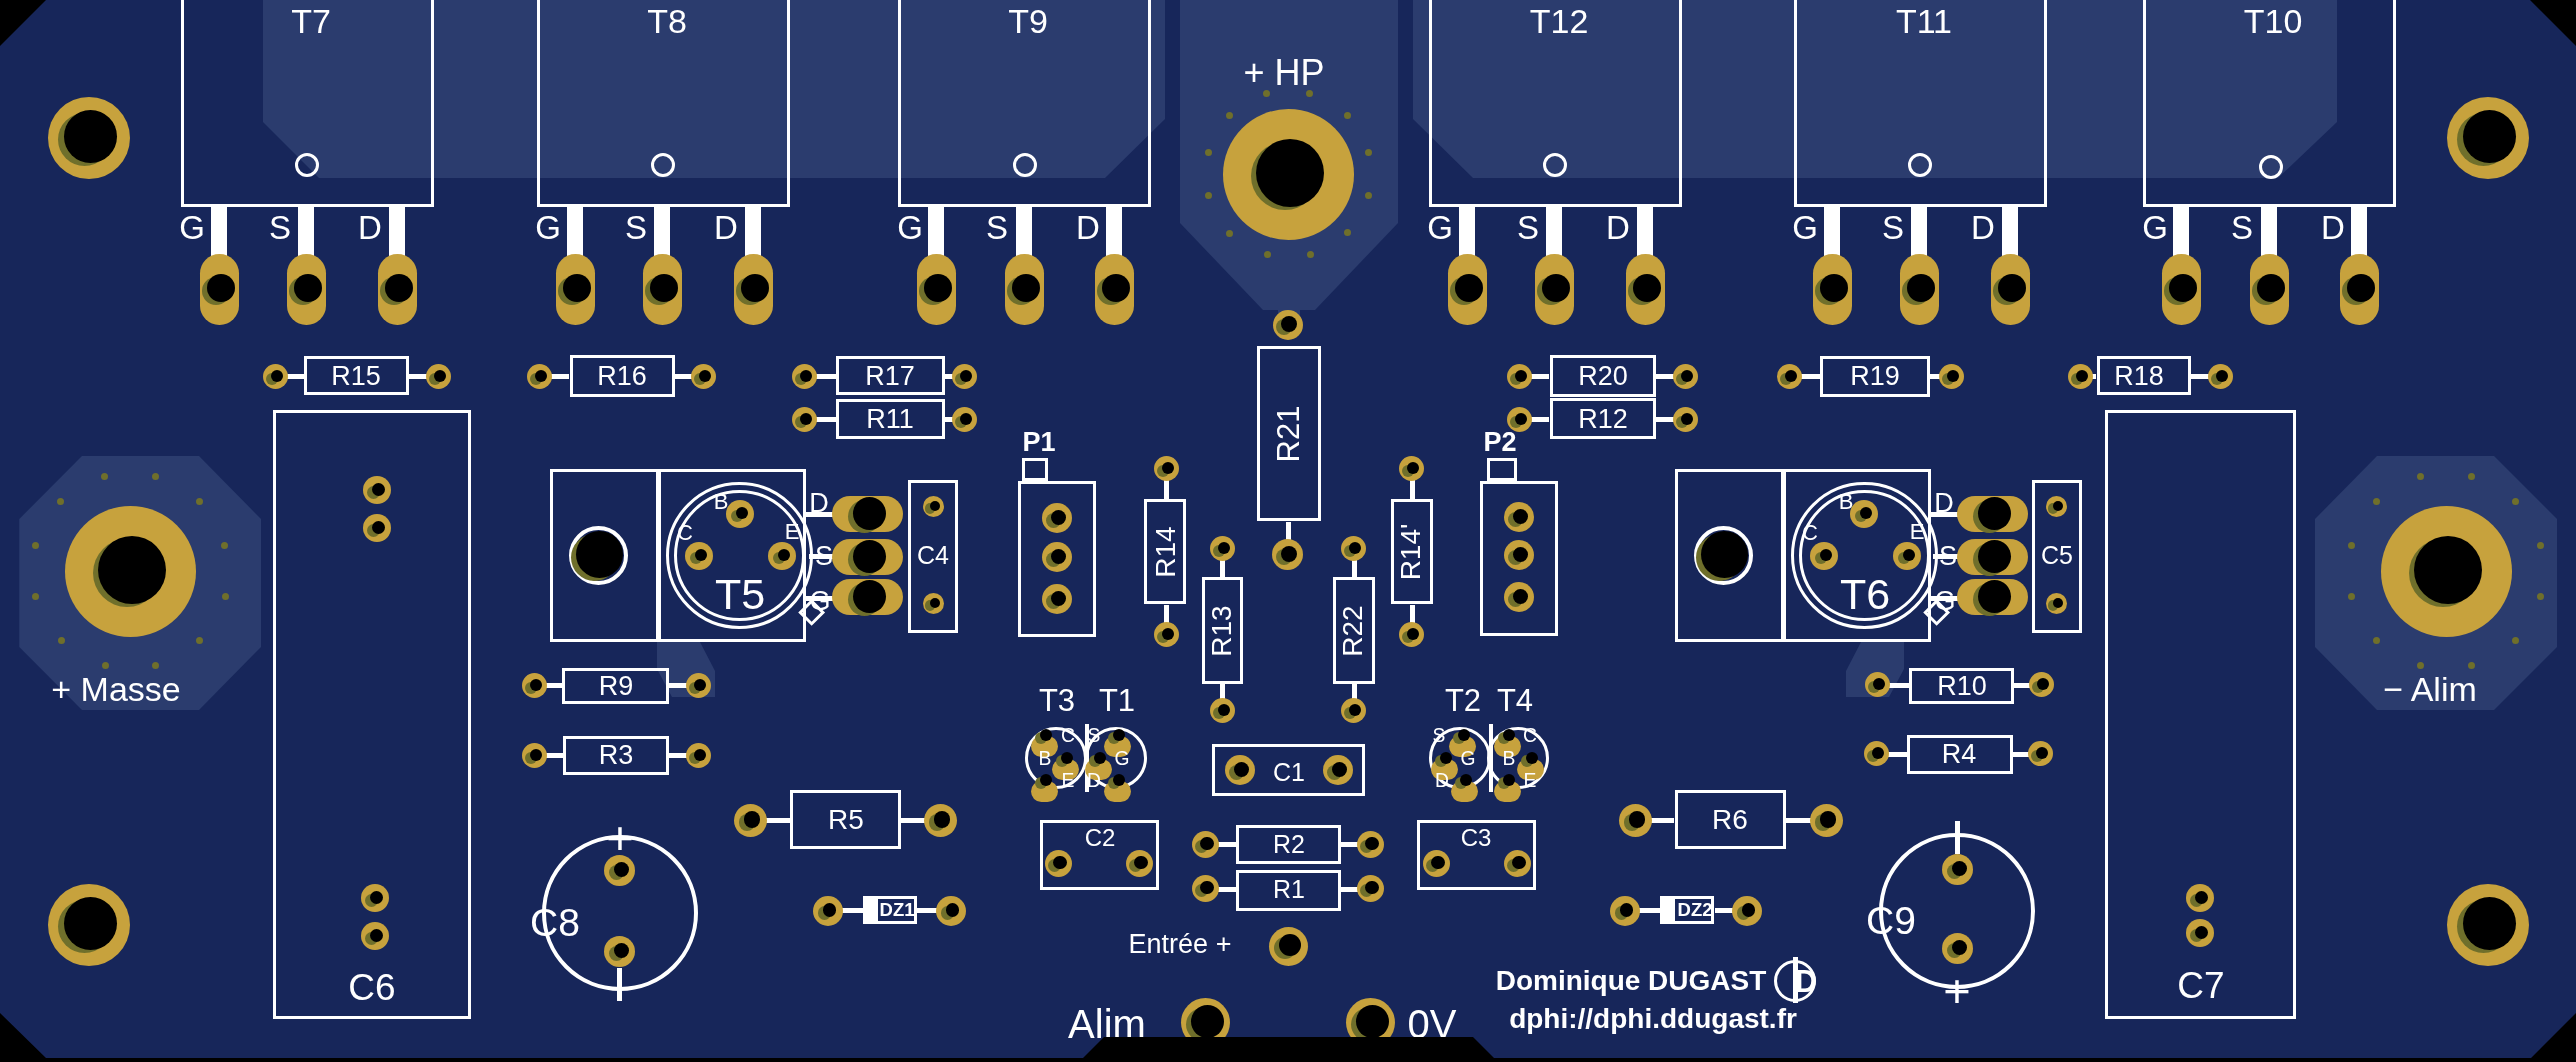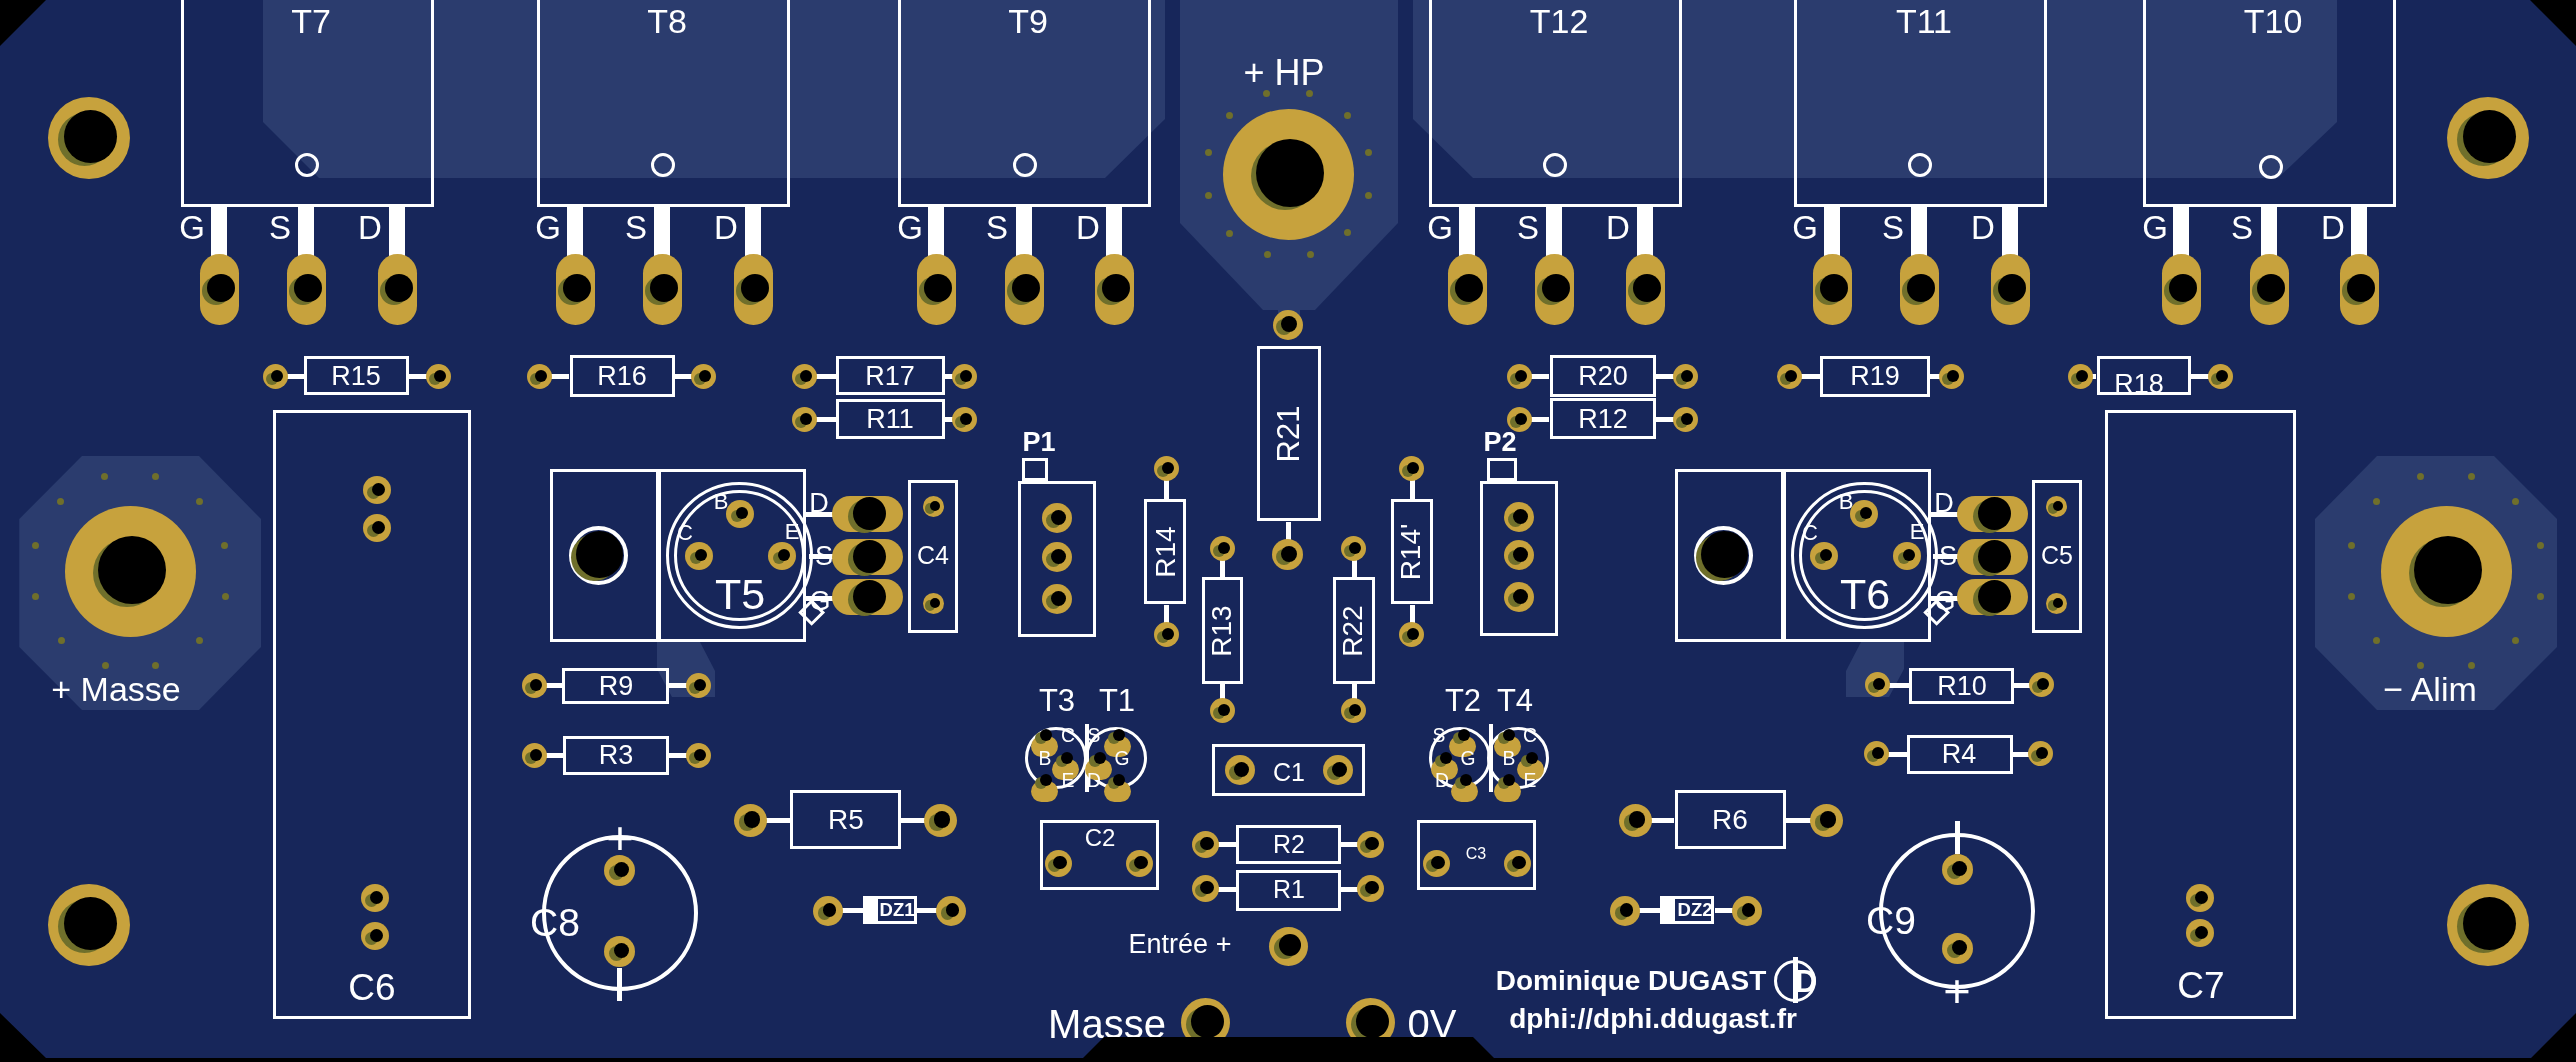--- a/index.html
+++ b/index.html
@@ -724,21 +724,21 @@
     <div style="position: absolute; left: 1284px; top: 73px; color: rgb(255, 255, 255); font-size: 36px; font-weight: 400; line-height: 1; white-space: nowrap; transform: translate(-50%, -50%);">+ HP</div>
     <div style="position: absolute; left: 116px; top: 689px; color: rgb(255, 255, 255); font-size: 34px; font-weight: 400; line-height: 1; white-space: nowrap; transform: translate(-50%, -50%);">+ Masse</div>
     <div style="position: absolute; left: 2430px; top: 689px; color: rgb(255, 255, 255); font-size: 34px; font-weight: 400; line-height: 1; white-space: nowrap; transform: translate(-50%, -50%);">− Alim</div>
     <div style="position: absolute; left: 356px; top: 376px; color: rgb(255, 255, 255); font-size: 27px; font-weight: 400; line-height: 1; white-space: nowrap; transform: translate(-50%, -50%);">R15</div>
     <div style="position: absolute; left: 622px; top: 376px; color: rgb(255, 255, 255); font-size: 27px; font-weight: 400; line-height: 1; white-space: nowrap; transform: translate(-50%, -50%);">R16</div>
     <div style="position: absolute; left: 890px; top: 376px; color: rgb(255, 255, 255); font-size: 27px; font-weight: 400; line-height: 1; white-space: nowrap; transform: translate(-50%, -50%);">R17</div>
     <div style="position: absolute; left: 890px; top: 419px; color: rgb(255, 255, 255); font-size: 27px; font-weight: 400; line-height: 1; white-space: nowrap; transform: translate(-50%, -50%);">R11</div>
     <div style="position: absolute; left: 1603px; top: 376px; color: rgb(255, 255, 255); font-size: 27px; font-weight: 400; line-height: 1; white-space: nowrap; transform: translate(-50%, -50%);">R20</div>
     <div style="position: absolute; left: 1603px; top: 419px; color: rgb(255, 255, 255); font-size: 27px; font-weight: 400; line-height: 1; white-space: nowrap; transform: translate(-50%, -50%);">R12</div>
     <div style="position: absolute; left: 1875px; top: 376px; color: rgb(255, 255, 255); font-size: 27px; font-weight: 400; line-height: 1; white-space: nowrap; transform: translate(-50%, -50%);">R19</div>
-    <div style="position: absolute; left: 2139px; top: 376px; color: rgb(255, 255, 255); font-size: 27px; font-weight: 400; line-height: 1; white-space: nowrap; transform: translate(-50%, -50%); margin-top: 8px;">R18</div>
+    <div style="position: absolute; left: 2139px; top: 376px; color: rgb(255, 255, 255); font-size: 27px; font-weight: 400; line-height: 1; white-space: nowrap; transform: translate(-50%, -50%);">R18</div>
     <div style="position: absolute; left: 1039px; top: 442px; color: rgb(255, 255, 255); font-size: 27px; font-weight: 600; line-height: 1; white-space: nowrap; transform: translate(-50%, -50%);">P1</div>
     <div style="position: absolute; left: 1500px; top: 442px; color: rgb(255, 255, 255); font-size: 27px; font-weight: 600; line-height: 1; white-space: nowrap; transform: translate(-50%, -50%);">P2</div>
     <div style="position: absolute; left: 1166px; top: 552px; color: rgb(255, 255, 255); font-size: 28px; font-weight: 400; line-height: 1; white-space: nowrap; transform: translate(-50%, -50%) rotate(-90deg);">R14</div>
     <div style="position: absolute; left: 1222px; top: 631px; color: rgb(255, 255, 255); font-size: 28px; font-weight: 400; line-height: 1; white-space: nowrap; transform: translate(-50%, -50%) rotate(-90deg);">R13</div>
     <div style="position: absolute; left: 1353px; top: 631px; color: rgb(255, 255, 255); font-size: 28px; font-weight: 400; line-height: 1; white-space: nowrap; transform: translate(-50%, -50%) rotate(-90deg);">R22</div>
     <div style="position: absolute; left: 1411px; top: 552px; color: rgb(255, 255, 255); font-size: 28px; font-weight: 400; line-height: 1; white-space: nowrap; transform: translate(-50%, -50%) rotate(-90deg);">R14'</div>
     <div style="position: absolute; left: 1288px; top: 434px; color: rgb(255, 255, 255); font-size: 31px; font-weight: 400; line-height: 1; white-space: nowrap; transform: translate(-50%, -50%) rotate(-90deg);">R21</div>
     <div style="position: absolute; left: 740px; top: 594px; color: rgb(255, 255, 255); font-size: 43px; font-weight: 400; line-height: 1; white-space: nowrap; transform: translate(-50%, -50%);">T5</div>
     <div style="position: absolute; left: 721px; top: 502px; color: rgb(255, 255, 255); font-size: 22px; font-weight: 400; line-height: 1; white-space: nowrap; transform: translate(-50%, -50%);">B</div>
     <div style="position: absolute; left: 685px; top: 533px; color: rgb(255, 255, 255); font-size: 22px; font-weight: 400; line-height: 1; white-space: nowrap; transform: translate(-50%, -50%);">C</div>
@@ -770,33 +770,33 @@
     <div style="position: absolute; left: 1122px; top: 759px; color: rgb(255, 255, 255); font-size: 19.3px; font-weight: 400; line-height: 1; white-space: nowrap; transform: translate(-50%, -50%);">G</div>
     <div style="position: absolute; left: 1094px; top: 781px; color: rgb(255, 255, 255); font-size: 19.3px; font-weight: 400; line-height: 1; white-space: nowrap; transform: translate(-50%, -50%);">D</div>
     <div style="position: absolute; left: 1439px; top: 736px; color: rgb(255, 255, 255); font-size: 19.3px; font-weight: 400; line-height: 1; white-space: nowrap; transform: translate(-50%, -50%);">S</div>
     <div style="position: absolute; left: 1468px; top: 759px; color: rgb(255, 255, 255); font-size: 19.3px; font-weight: 400; line-height: 1; white-space: nowrap; transform: translate(-50%, -50%);">G</div>
     <div style="position: absolute; left: 1442px; top: 781px; color: rgb(255, 255, 255); font-size: 19.3px; font-weight: 400; line-height: 1; white-space: nowrap; transform: translate(-50%, -50%);">D</div>
     <div style="position: absolute; left: 1530px; top: 736px; color: rgb(255, 255, 255); font-size: 19.3px; font-weight: 400; line-height: 1; white-space: nowrap; transform: translate(-50%, -50%);">C</div>
     <div style="position: absolute; left: 1509px; top: 759px; color: rgb(255, 255, 255); font-size: 19.3px; font-weight: 400; line-height: 1; white-space: nowrap; transform: translate(-50%, -50%);">B</div>
     <div style="position: absolute; left: 1530px; top: 781px; color: rgb(255, 255, 255); font-size: 19.3px; font-weight: 400; line-height: 1; white-space: nowrap; transform: translate(-50%, -50%);">E</div>
     <div style="position: absolute; left: 1289px; top: 772px; color: rgb(255, 255, 255); font-size: 25px; font-weight: 400; line-height: 1; white-space: nowrap; transform: translate(-50%, -50%);">C1</div>
     <div style="position: absolute; left: 1100px; top: 838px; color: rgb(255, 255, 255); font-size: 24px; font-weight: 400; line-height: 1; white-space: nowrap; transform: translate(-50%, -50%);">C2</div>
-    <div style="position: absolute; left: 1476px; top: 838px; color: rgb(255, 255, 255); font-size: 16px; font-weight: 400; line-height: 1; white-space: nowrap; transform: translate(-50%, -50%); margin-top: 16px;">C3</div>
+    <div style="position: absolute; left: 1476px; top: 838px; color: rgb(255, 255, 255); font-size: 24px; font-weight: 400; line-height: 1; white-space: nowrap; transform: translate(-50%, -50%);">C3</div>
     <div style="position: absolute; left: 846px; top: 820px; color: rgb(255, 255, 255); font-size: 28px; font-weight: 400; line-height: 1; white-space: nowrap; transform: translate(-50%, -50%);">R5</div>
     <div style="position: absolute; left: 1730px; top: 820px; color: rgb(255, 255, 255); font-size: 28px; font-weight: 400; line-height: 1; white-space: nowrap; transform: translate(-50%, -50%);">R6</div>
     <div style="position: absolute; left: 1289px; top: 844px; color: rgb(255, 255, 255); font-size: 25px; font-weight: 400; line-height: 1; white-space: nowrap; transform: translate(-50%, -50%);">R2</div>
     <div style="position: absolute; left: 1289px; top: 889px; color: rgb(255, 255, 255); font-size: 25px; font-weight: 400; line-height: 1; white-space: nowrap; transform: translate(-50%, -50%);">R1</div>
     <div style="position: absolute; left: 897px; top: 910px; color: rgb(255, 255, 255); font-size: 18.5px; font-weight: 700; line-height: 1; white-space: nowrap; transform: translate(-50%, -50%);">DZ1</div>
     <div style="position: absolute; left: 1695px; top: 910px; color: rgb(255, 255, 255); font-size: 18.5px; font-weight: 700; line-height: 1; white-space: nowrap; transform: translate(-50%, -50%);">DZ2</div>
     <div style="position: absolute; left: 555px; top: 922px; color: rgb(255, 255, 255); font-size: 39px; font-weight: 400; line-height: 1; white-space: nowrap; transform: translate(-50%, -50%);">C8</div>
     <div style="position: absolute; left: 620px; top: 837px; color: rgb(255, 255, 255); font-size: 47px; font-weight: 400; line-height: 1; white-space: nowrap; transform: translate(-50%, -50%);">+</div>
     <div style="position: absolute; left: 1891px; top: 920px; color: rgb(255, 255, 255); font-size: 39px; font-weight: 400; line-height: 1; white-space: nowrap; transform: translate(-50%, -50%);">C9</div>
     <div style="position: absolute; left: 1957px; top: 990px; color: rgb(255, 255, 255); font-size: 47px; font-weight: 400; line-height: 1; white-space: nowrap; transform: translate(-50%, -50%);">+</div>
     <div style="position: absolute; left: 372px; top: 987px; color: rgb(255, 255, 255); font-size: 37px; font-weight: 400; line-height: 1; white-space: nowrap; transform: translate(-50%, -50%);">C6</div>
     <div style="position: absolute; left: 2201px; top: 985px; color: rgb(255, 255, 255); font-size: 37px; font-weight: 400; line-height: 1; white-space: nowrap; transform: translate(-50%, -50%);">C7</div>
     <div style="position: absolute; left: 1180px; top: 944px; color: rgb(255, 255, 255); font-size: 27px; font-weight: 400; line-height: 1; white-space: nowrap; transform: translate(-50%, -50%);">Entrée +</div>
-    <div style="position: absolute; left: 1107px; top: 1024px; color: rgb(255, 255, 255); font-size: 40px; font-weight: 400; line-height: 1; white-space: nowrap; transform: translate(-50%, -50%);">Masse</div>
+    <div style="position: absolute; left: 1107px; top: 1024px; color: rgb(255, 255, 255); font-size: 40px; font-weight: 400; line-height: 1; white-space: nowrap; transform: translate(-50%, -50%);">Alim</div>
     <div style="position: absolute; left: 1432px; top: 1024px; color: rgb(255, 255, 255); font-size: 40px; font-weight: 400; line-height: 1; white-space: nowrap; transform: translate(-50%, -50%);">0V</div>
     <div style="position: absolute; left: 1631px; top: 981px; color: rgb(255, 255, 255); font-size: 28px; font-weight: 600; line-height: 1; white-space: nowrap; transform: translate(-50%, -50%);">Dominique DUGAST</div>
     <div style="position: absolute; left: 1653px; top: 1019px; color: rgb(255, 255, 255); font-size: 28px; font-weight: 600; line-height: 1; white-space: nowrap; transform: translate(-50%, -50%);">dphi://dphi.ddugast.fr</div>
     <div style="position: absolute; left: 1806px; top: 981px; color: rgb(255, 255, 255); font-size: 31px; font-weight: 700; line-height: 1; white-space: nowrap; transform: translate(-50%, -50%);">D</div>
   </div>
 
 
 </body></html>

